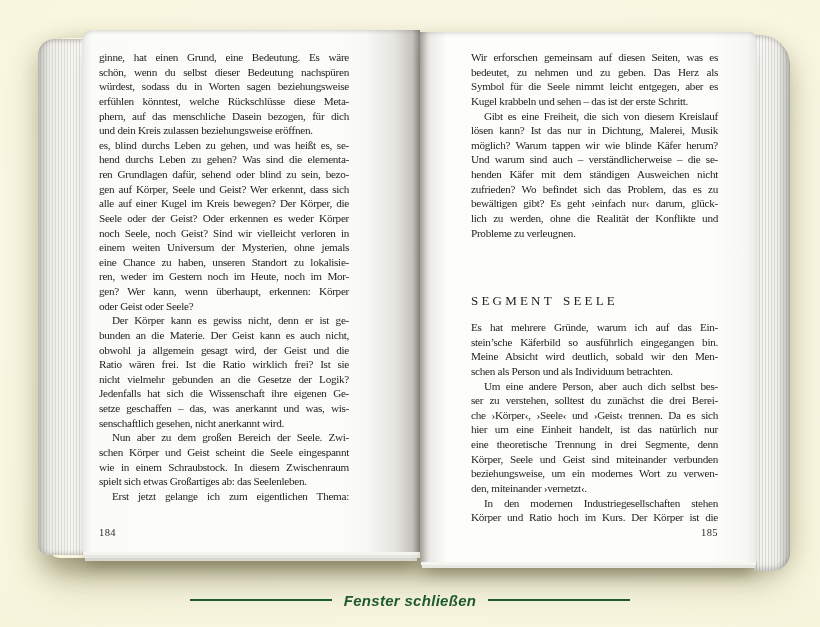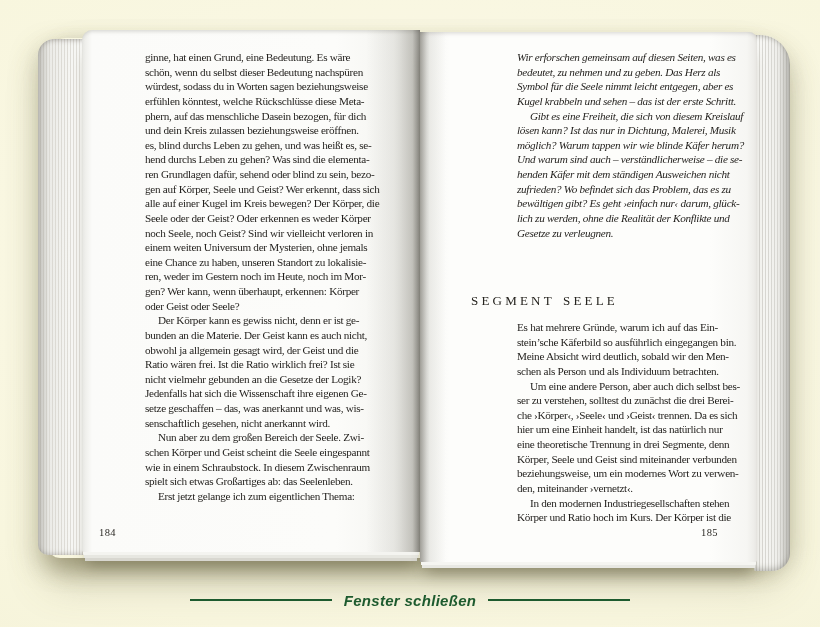--- a/index.html
+++ b/index.html
@@ -32,25 +32,25 @@
       0 4px 0 -1px #f5f5f1, 0 8px 0 -2px #e8e8e3, 0 18px 14px -6px rgba(105,100,70,.45);}
 
   .gutter-shade-left{position:absolute;left:328px;top:0;width:54px;height:522px;
     background:linear-gradient(90deg, rgba(0,0,0,0) 0%, rgba(96,94,85,.10) 52%, rgba(80,78,68,.26) 86%, rgba(52,50,42,.52) 100%);}
   .gutter-shade-right{position:absolute;left:382px;top:2px;width:26px;height:530px;
     background:linear-gradient(90deg, rgba(66,64,55,.38) 0%, rgba(120,118,108,.10) 38%, rgba(0,0,0,0) 100%);}
 
   
   .textcol{position:absolute;color:#201e1b;}
   .line{font-size:11.2px;line-height:14.62px;letter-spacing:-0.3px;white-space:nowrap;
-    text-align:justify;text-align-last:justify;margin-left:46px;}
+    text-align:justify;text-align-last:justify;}
   .line.end{text-align-last:left;}
   .line.ind{text-indent:13px;}
   .tc-left{left:61px;top:20px;width:250px;}
-  .tc-right1{left:433px;top:20px;width:247px;font-style:italic;}
+  .tc-right1{left:433px;top:20px;width:247px;}
   .tc-right2{left:433px;top:290px;width:247px;}
   .section-heading{position:absolute;left:433px;top:263px;font-size:13px;letter-spacing:3.2px;word-spacing:2px;color:#26241f;}
   .pagenum{position:absolute;font-size:10.5px;letter-spacing:.4px;color:#2a2824;top:497px;}
   .pn-left{left:61px;}
   .pn-right{left:433px;width:247px;text-align:right;}
 
   
   .footer{position:absolute;left:0;top:587px;width:820px;height:26px;display:flex;align-items:center;justify-content:center;gap:12px;cursor:pointer;}
   .rule{width:142px;height:2px;background:#1d5a2e;}
   .close-label{font-family:"Liberation Sans",sans-serif;font-style:italic;font-weight:bold;font-size:15px;color:#1d5a2e;letter-spacing:.3px;white-space:nowrap;}
@@ -113,21 +113,21 @@
         <div class="line">Symbol für die Seele nimmt leicht entgegen, aber es</div>
         <div class="line end">Kugel krabbeln und sehen – das ist der erste Schritt.</div>
         <div class="line ind">Gibt es eine Freiheit, die sich von diesem Kreislauf</div>
         <div class="line">lösen kann? Ist das nur in Dichtung, Malerei, Musik</div>
         <div class="line">möglich? Warum tappen wir wie blinde Käfer herum?</div>
         <div class="line">Und warum sind auch – verständlicherweise – die se-</div>
         <div class="line">henden Käfer mit dem ständigen Ausweichen nicht</div>
         <div class="line">zufrieden? Wo befindet sich das Problem, das es zu</div>
         <div class="line">bewältigen gibt? Es geht ›einfach nur‹ darum, glück-</div>
         <div class="line">lich zu werden, ohne die Realität der Konflikte und</div>
-        <div class="line end">Gesetze zu verleugnen.</div>
+        <div class="line end">Probleme zu verleugnen.</div>
       </div>
     <div class="section-heading">SEGMENT SEELE</div>
     <div class="textcol tc-right2">
         <div class="line">Es hat mehrere Gründe, warum ich auf das Ein-</div>
         <div class="line">stein’sche Käferbild so ausführlich eingegangen bin.</div>
         <div class="line">Meine Absicht wird deutlich, sobald wir den Men-</div>
         <div class="line end">schen als Person und als Individuum betrachten.</div>
         <div class="line ind">Um eine andere Person, aber auch dich selbst bes-</div>
         <div class="line">ser zu verstehen, solltest du zunächst die drei Berei-</div>
         <div class="line">che ›Körper‹, ›Seele‹ und ›Geist‹ trennen. Da es sich</div>

